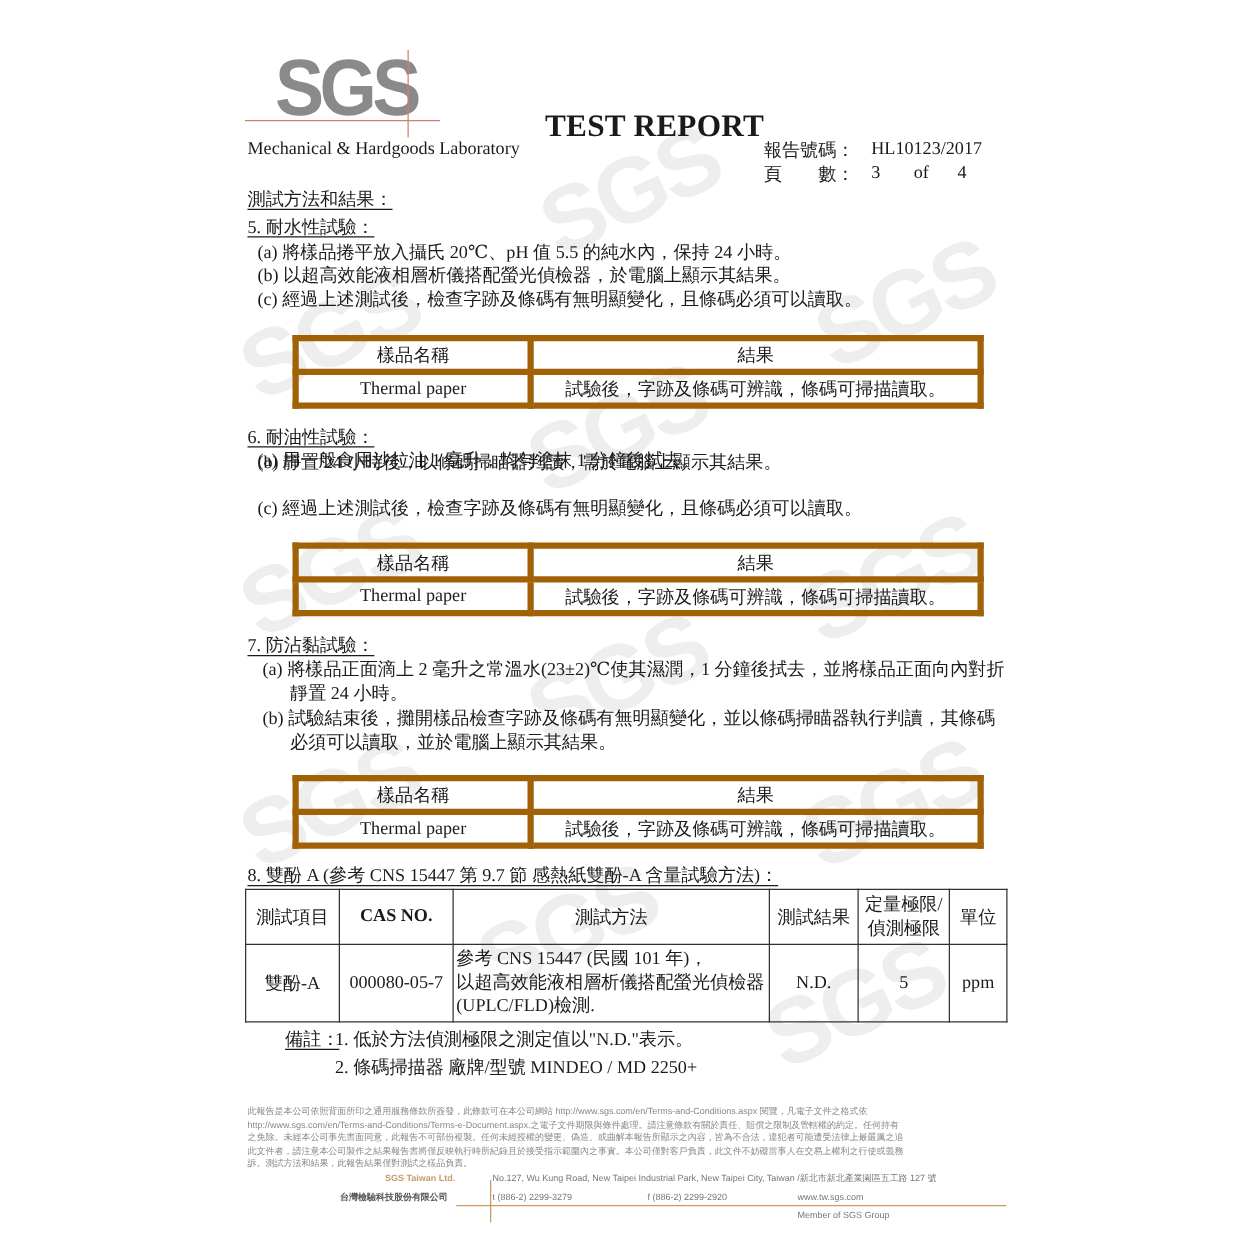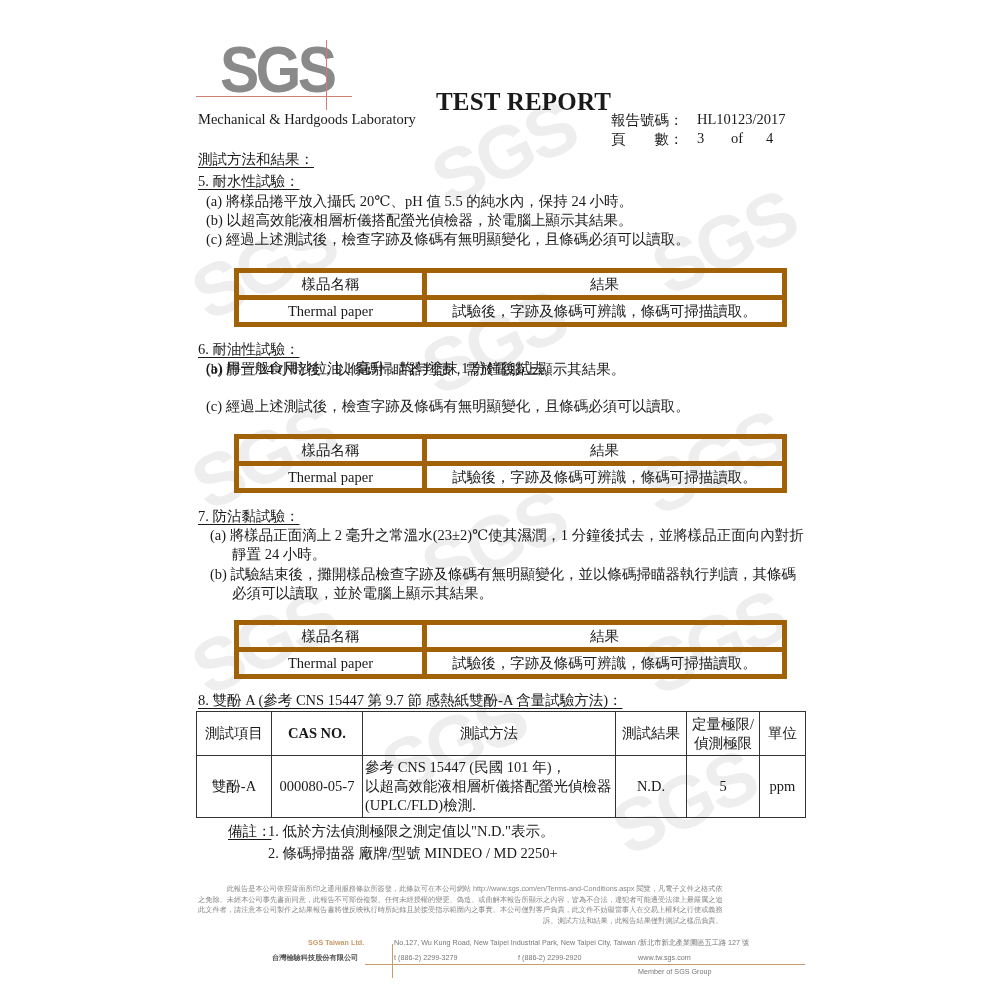--- a/index.html
+++ b/index.html
@@ -16,21 +16,21 @@
   .logo-vline { position:absolute; left:326px; top:40px; width:1px; height:70px; background:#d08070; }
   .title { left:436px; top:88px; font-weight:bold; font-size:25px; letter-spacing:0.2px; }
   .lab { left:198px; top:111px; font-size:14.5px; }
   .meta { font-size:14.5px; }
   .sec-h { font-size:14.5px; text-decoration:underline; text-underline-offset:3px; }
   .item { font-size:14.5px; white-space:nowrap; }
   table.rt { position:absolute; border-collapse:collapse; font-size:14.5px; background:transparent; }
   table.rt td { border:5px solid #a16207; text-align:center; padding:0; height:22px; }
   table.bpa { position:absolute; border-collapse:collapse; font-size:14.5px; }
   table.bpa td { border:1px solid #333; text-align:center; padding:0 2px; }
-  .foot { font-family:"Liberation Sans","DejaVu Sans",sans-serif; font-size:7.2px; color:#888; white-space:nowrap;text-align:right; }
+  .foot { font-family:"Liberation Sans","DejaVu Sans",sans-serif; font-size:7.2px; color:#888; white-space:nowrap; }
   .foot-line { position:absolute; background:#c79a6a; }
 </style>
 </head>
 <body>
 
 <div class="wm" style="left:430px;top:110px;">SGS</div>
 <div class="wm" style="left:650px;top:200px;">SGS</div>
 <div class="wm" style="left:190px;top:225px;">SGS</div>
 <div class="wm" style="left:420px;top:300px;">SGS</div>
 <div class="wm" style="left:190px;top:415px;">SGS</div>
@@ -138,20 +138,21 @@
   </tr>
 </tbody>
   </table>
 
 <div class="content sec-h" style="left:228px;top:822px;">備註：</div>
 <div class="content item" style="left:268px;top:822px;">1. 低於方法偵測極限之測定值以"N.D."表示。</div>
 <div class="content item" style="left:268px;top:844px;">2. 條碼掃描器  廠牌/型號   MINDEO / MD 2250+</div>
 
 <div class="content foot" style="left:198px;top:884px;line-height:10.5px;">
   <div>此報告是本公司依照背面所印之通用服務條款所簽發，此條款可在本公司網站 http://www.sgs.com/en/Terms-and-Conditions.aspx 閱覽，凡電子文件之格式依</div>
+  <div>http://www.sgs.com/en/Terms-and-Conditions/Terms-e-Document.aspx.之電子文件期限與條件處理。請注意條款有關於責任、賠償之限制及管轄權的約定。任何持有</div>
   <div>之免除。未經本公司事先書面同意，此報告不可部份複製。任何未經授權的變更、偽造、或曲解本報告所顯示之內容，皆為不合法，違犯者可能遭受法律上最嚴厲之追</div>
   <div>此文件者，請注意本公司製作之結果報告書將僅反映執行時所紀錄且於接受指示範圍內之事實。本公司僅對客戶負責，此文件不妨礙當事人在交易上權利之行使或義務</div>
   <div>訴。測試方法和結果，此報告結果僅對測試之樣品負責。</div>
 </div>
 <div class="content foot" style="left:308px;top:938px;color:#c79a6a;font-weight:bold;">SGS Taiwan Ltd.</div>
 <div class="content foot" style="left:394px;top:938px;color:#777;">No.127, Wu Kung Road, New Taipei Industrial Park, New Taipei City, Taiwan /新北市新北產業園區五工路 127 號</div>
 <div class="content foot" style="left:272px;top:953px;color:#555;font-weight:bold;">台灣檢驗科技股份有限公司</div>
 <div class="content foot" style="left:394px;top:953px;color:#777;">t (886-2) 2299-3279</div>
 <div class="content foot" style="left:518px;top:953px;color:#777;">f (886-2) 2299-2920</div>
 <div class="content foot" style="left:638px;top:953px;color:#777;">www.tw.sgs.com</div>

